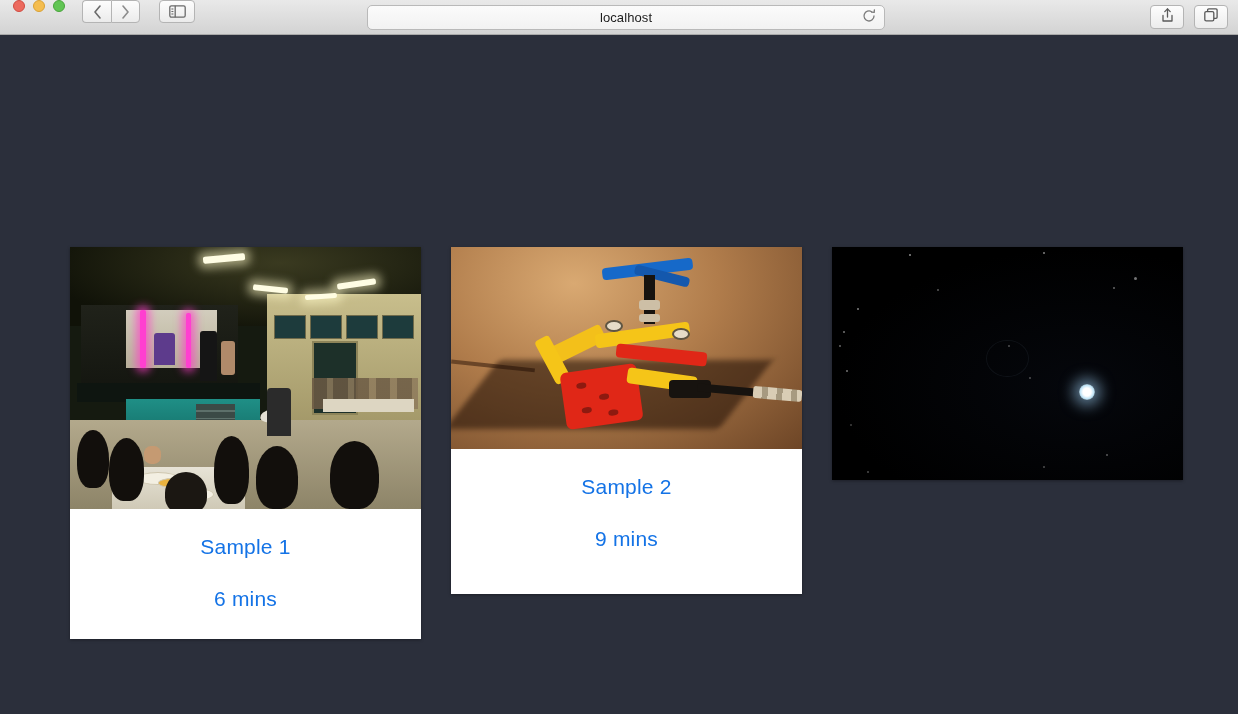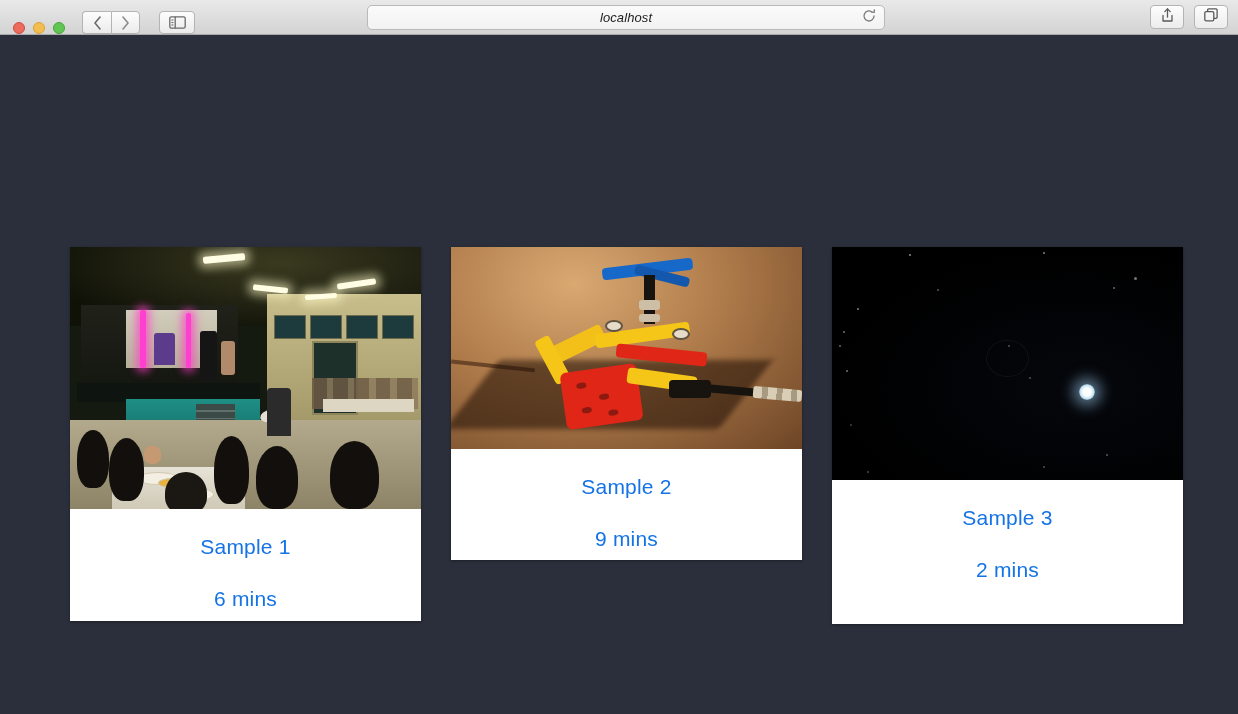--- a/index.html
+++ b/index.html
@@ -7,24 +7,23 @@
     width:1238px; height:714px; overflow:hidden;
     font-family:"Liberation Sans", sans-serif;
     background:#2b2f3b;
   }
 
   
   .chrome{
     height:35px; width:100%;
     background:linear-gradient(#e9e9e9,#d3d3d3);
     border-bottom:1px solid #a9a9a9;
-    display:flex; align-items:flex-end;
+    display:flex; align-items:flex-start;
     padding:0 8px; gap:3px;
     position:relative;
-    font-style:italic;
   }
   .lights{ display:flex; gap:8px; align-items:center; padding-left:5px; }
   .light{ width:12px; height:12px; border-radius:50%; }
   .l-close{ background:#ec6a5e; border:1px solid #d04b41; }
   .l-min{ background:#f4bd4f; border:1px solid #d9a135; }
   .l-max{ background:#61c554; border:1px solid #49a43c; }
 
   .btn-group{ display:flex; margin-left:14px; }
   .cbtn{
     width:29px; height:23px;
@@ -71,22 +70,22 @@
   }
   .card{
     width:351px; background:#ffffff;
     box-shadow:0 1px 3px rgba(0,0,0,.35);
     overflow:hidden;
   }
   .thumb{ width:351px; display:block; position:relative; overflow:hidden; }
   .c1 .thumb{ height:262px; }
   .c2 .thumb{ height:202px; }
   .c3 .thumb{ height:233px; }
-  .c1 .body{ height:112px;align-items:center; }
-  .c2 .body{ height:111px; }
+  .c1 .body{ height:130px;align-items:center; }
+  .c2 .body{ height:145px; }
   .c3 .body{ height:144px; }
   .body{
     display:flex; flex-direction:column;
     align-items:center; padding-top:26px; gap:28px;
   }
   .ctitle, .cdur{
     font-size:21px; color:#1473e6; letter-spacing:.2px;
   }
 
   
@@ -387,21 +386,17 @@
           <div class="star" style="left:4%;top:53%;width:2px;height:2px;opacity:.45"></div>
           <div class="star" style="left:30%;top:18%;width:2px;height:2px;opacity:.35"></div>
           <div class="star" style="left:50%;top:42%;width:2px;height:2px;opacity:.3"></div>
           <div class="star" style="left:56%;top:56%;width:2px;height:2px;opacity:.3"></div>
           <div class="star" style="left:78%;top:89%;width:2px;height:2px;opacity:.35"></div>
           <div class="star" style="left:60%;top:94%;width:2px;height:2px;opacity:.3"></div>
           <div class="star" style="left:10%;top:96%;width:2px;height:2px;opacity:.3"></div>
           <div class="star" style="left:5%;top:76%;width:2px;height:2px;opacity:.25"></div>
         </div>
       </div>
-      <div class="body">
-        <div class="ctitle">Sample 3</div>
-        <div class="cdur">2 mins</div>
-      </div>
     </div>
 
   </div>
   <div class="sbar"></div>
 </div>
 
 </body></html>

